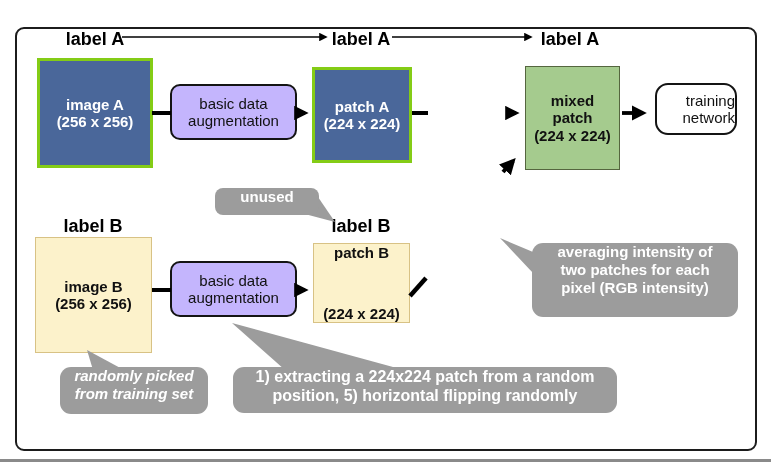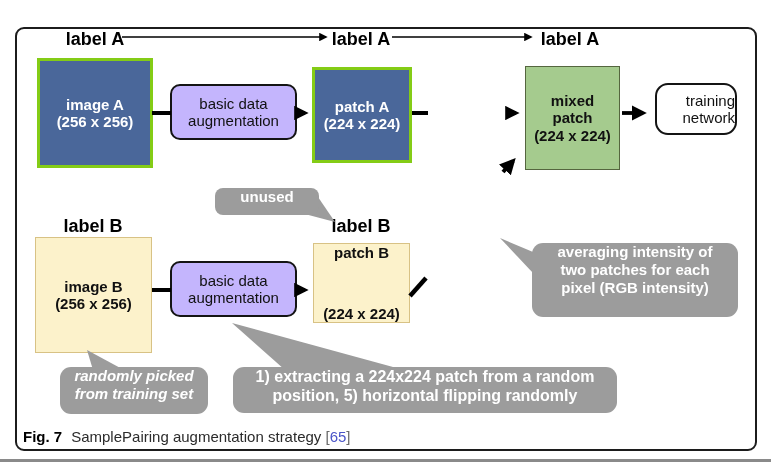--- a/index.html
+++ b/index.html
@@ -129,20 +129,16 @@
   <div class="bubble" style="left:233px;top:367px;width:384px;height:46px;font-size:16px;">
     <span>1) extracting a 224x224 patch from a random</span>
     <span>position, 5) horizontal flipping randomly</span>
   </div>
   <div class="bubble" style="left:532px;top:243px;width:206px;height:74px;">
     <span>averaging intensity of</span>
     <span>two patches for each</span>
     <span>pixel (RGB intensity)</span>
   </div>
 
-  <div class="caption">
-    <span class="fig-label">Fig. 7</span><span>SamplePairing augmentation strategy</span>
-    <span class="cite-bracket">[</span><span class="cite-num">65</span><span class="cite-bracket">]</span>
-  </div>
 
   <div class="bottom-rule"></div>
 
 </div>
 
 </body></html>

